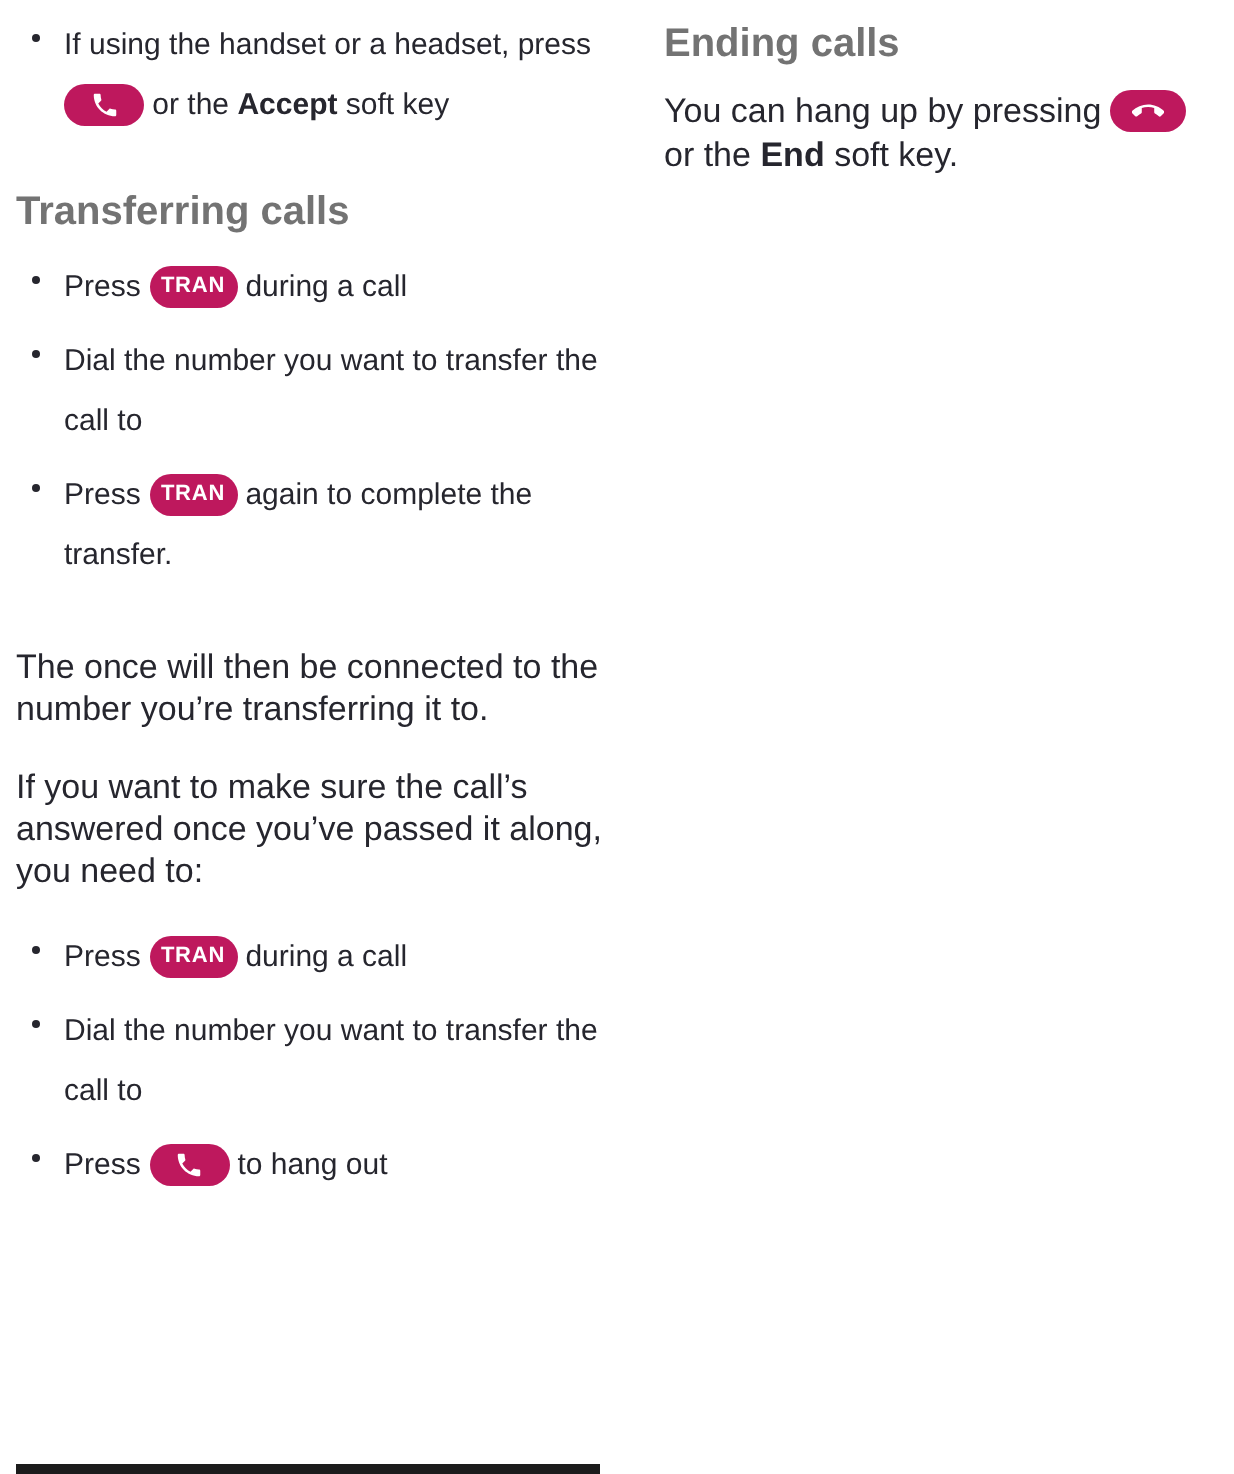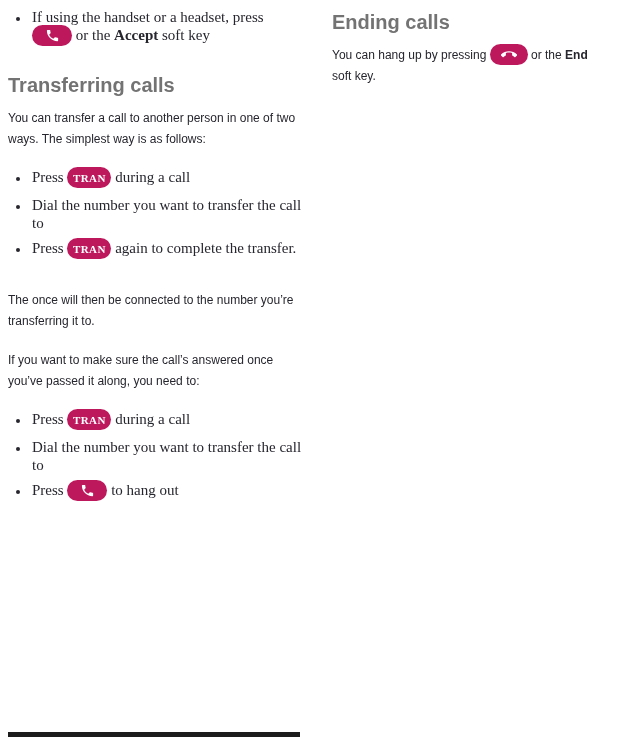--- a/index.html
+++ b/index.html
@@ -27,37 +27,36 @@
     font-size: 20px;
     line-height: 24px;
     font-weight: 700;
     color: #737373;
     margin: 0 0 11px 0;
   }
   h2.transfer-heading { margin-top: 26px; }
   h2.ending-heading { margin-top: 2px; }
 
   p {
-    font-size: 12px;
+    font-size: 17px;
     line-height: 21px;
     margin: 0 0 18px 0;
   }
   p.gap-lg { margin-top: 30px; }
 
   ul.bullets {
     list-style: none;
     margin: 0 0 18px 0;
     padding: 0;
   }
   ul.bullets li {
     display: flex;
     margin-bottom: 7px;
     font-size: 15px;
-    line-height: 18px;
-    font-family: Liberation Serif, serif;
+    line-height: 30px;
   }
   .dot {
     flex: none;
     width: 4px;
     height: 4px;
     border-radius: 50%;
     background: #26262e;
     margin: 9px 12px 0 8px;
   }
   .li-text { max-width: 274px; }
@@ -118,21 +117,20 @@
             </span>
           <span>or the</span>
           <b>Accept</b>
           <span>soft key</span>
         </div>
       </li>
     </ul>
 
     <h2 class="transfer-heading">Transferring calls</h2>
 
-    <p>You can transfer a call to another person in one of two ways. The simplest way is as follows:</p>
 
     <ul class="bullets">
       <li>
         <span class="dot"></span>
         <div class="li-text">
           <span>Press</span>
           <span class="pill pill-tran">TRAN</span>
           <span>during a call</span>
         </div>
       </li>

